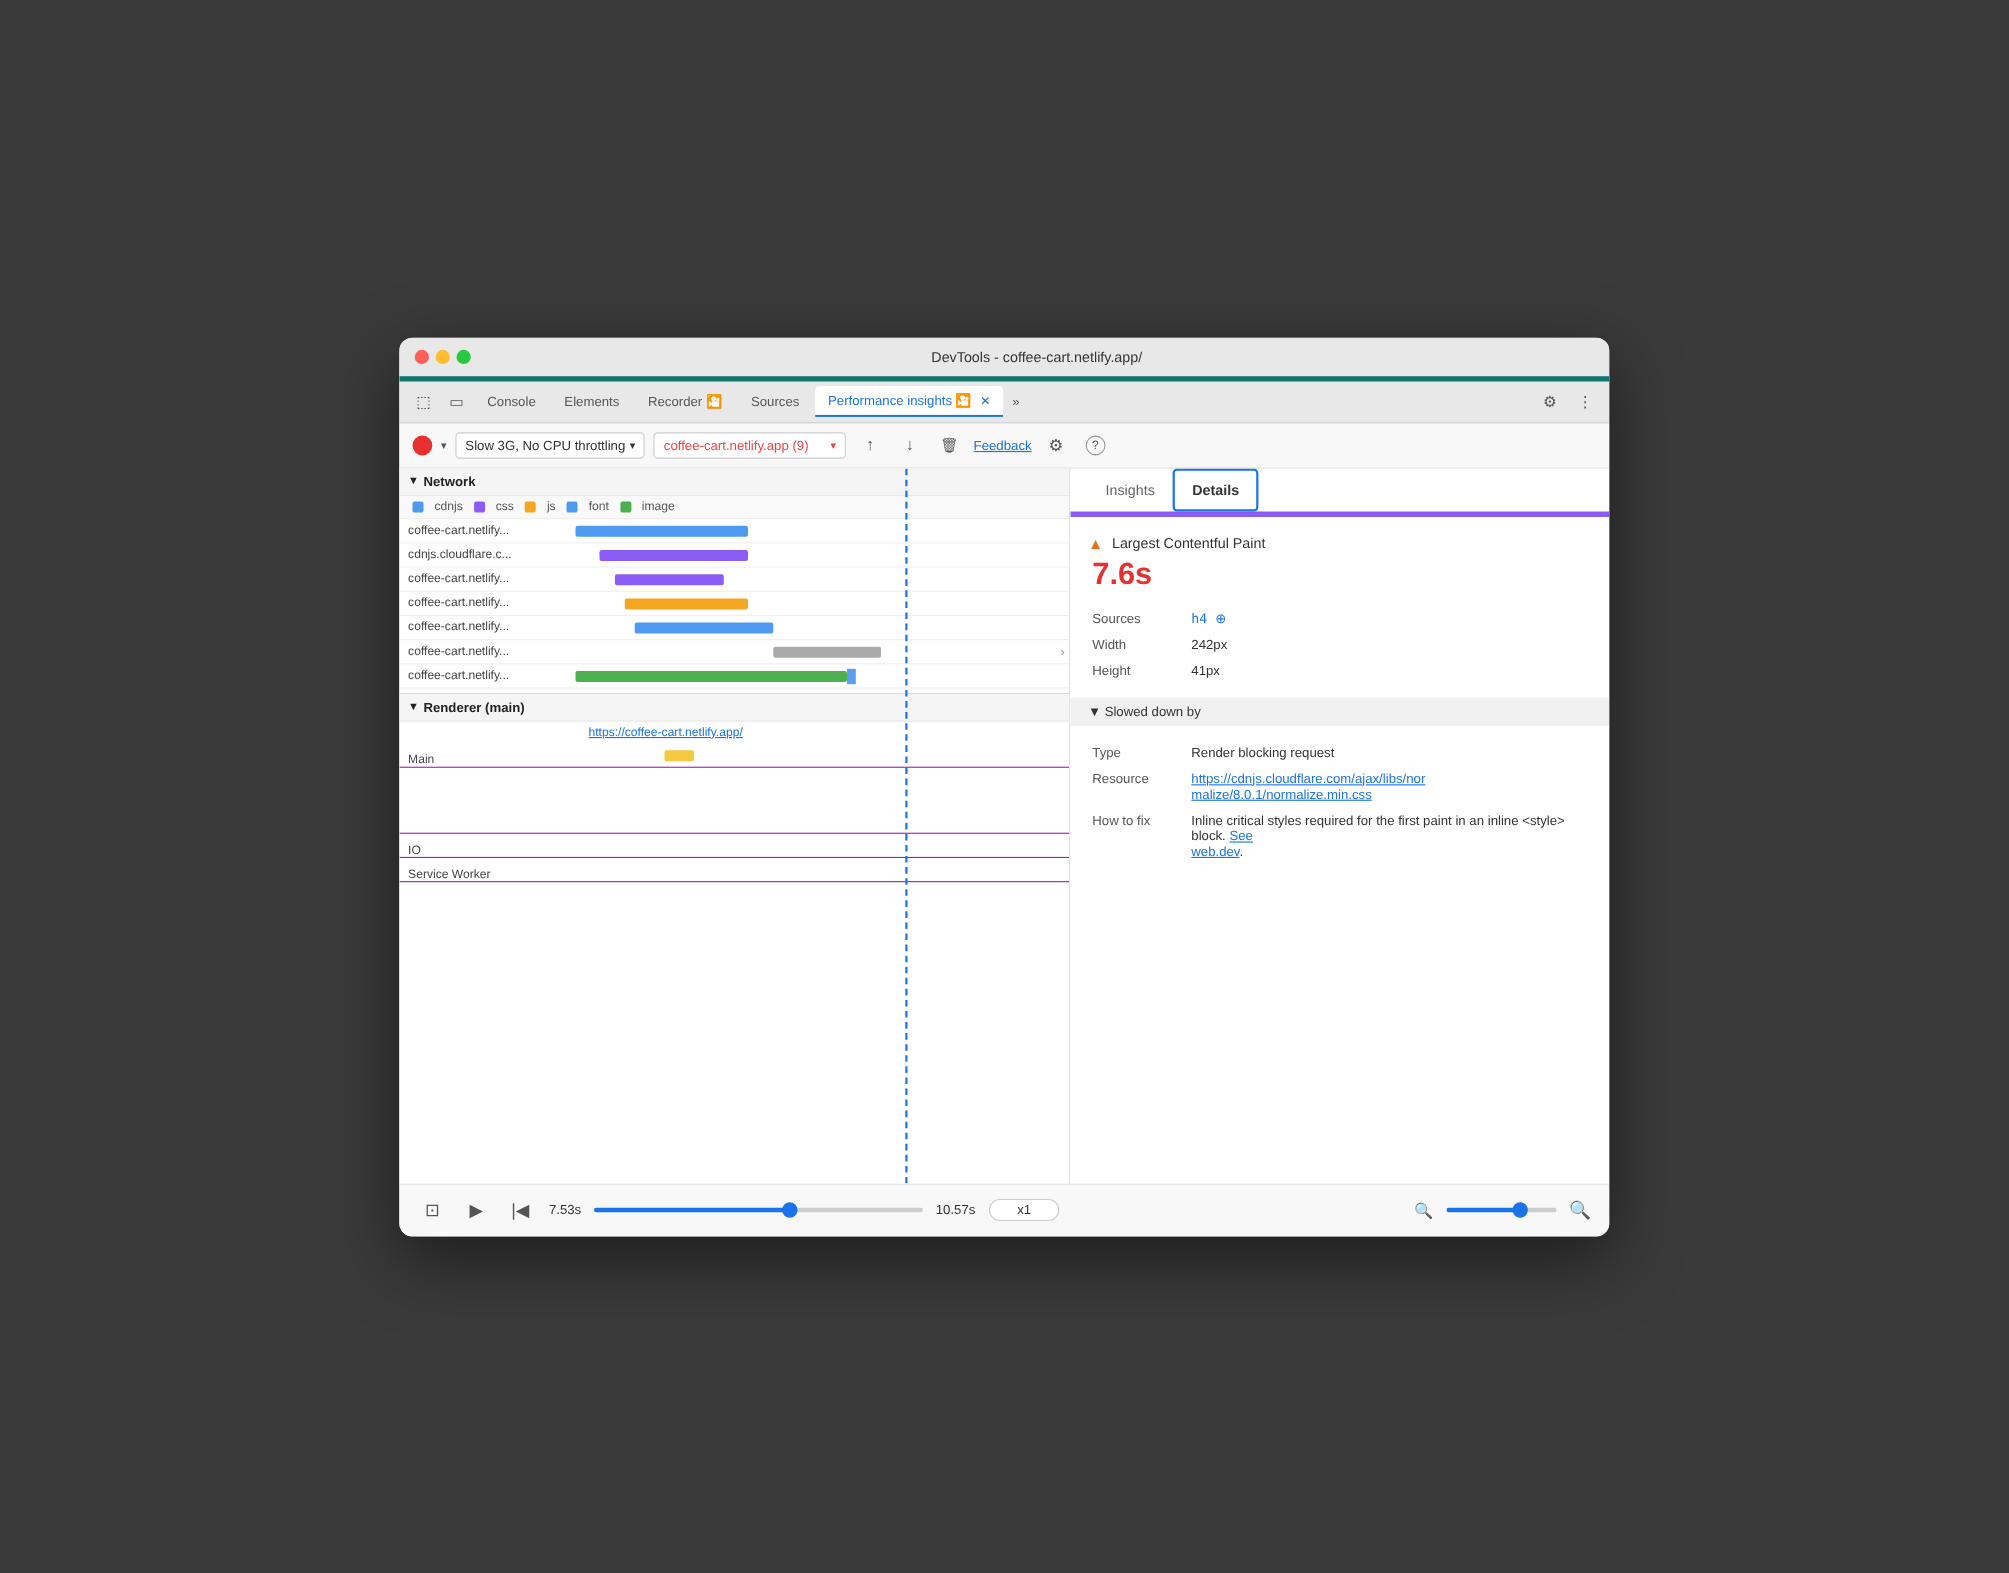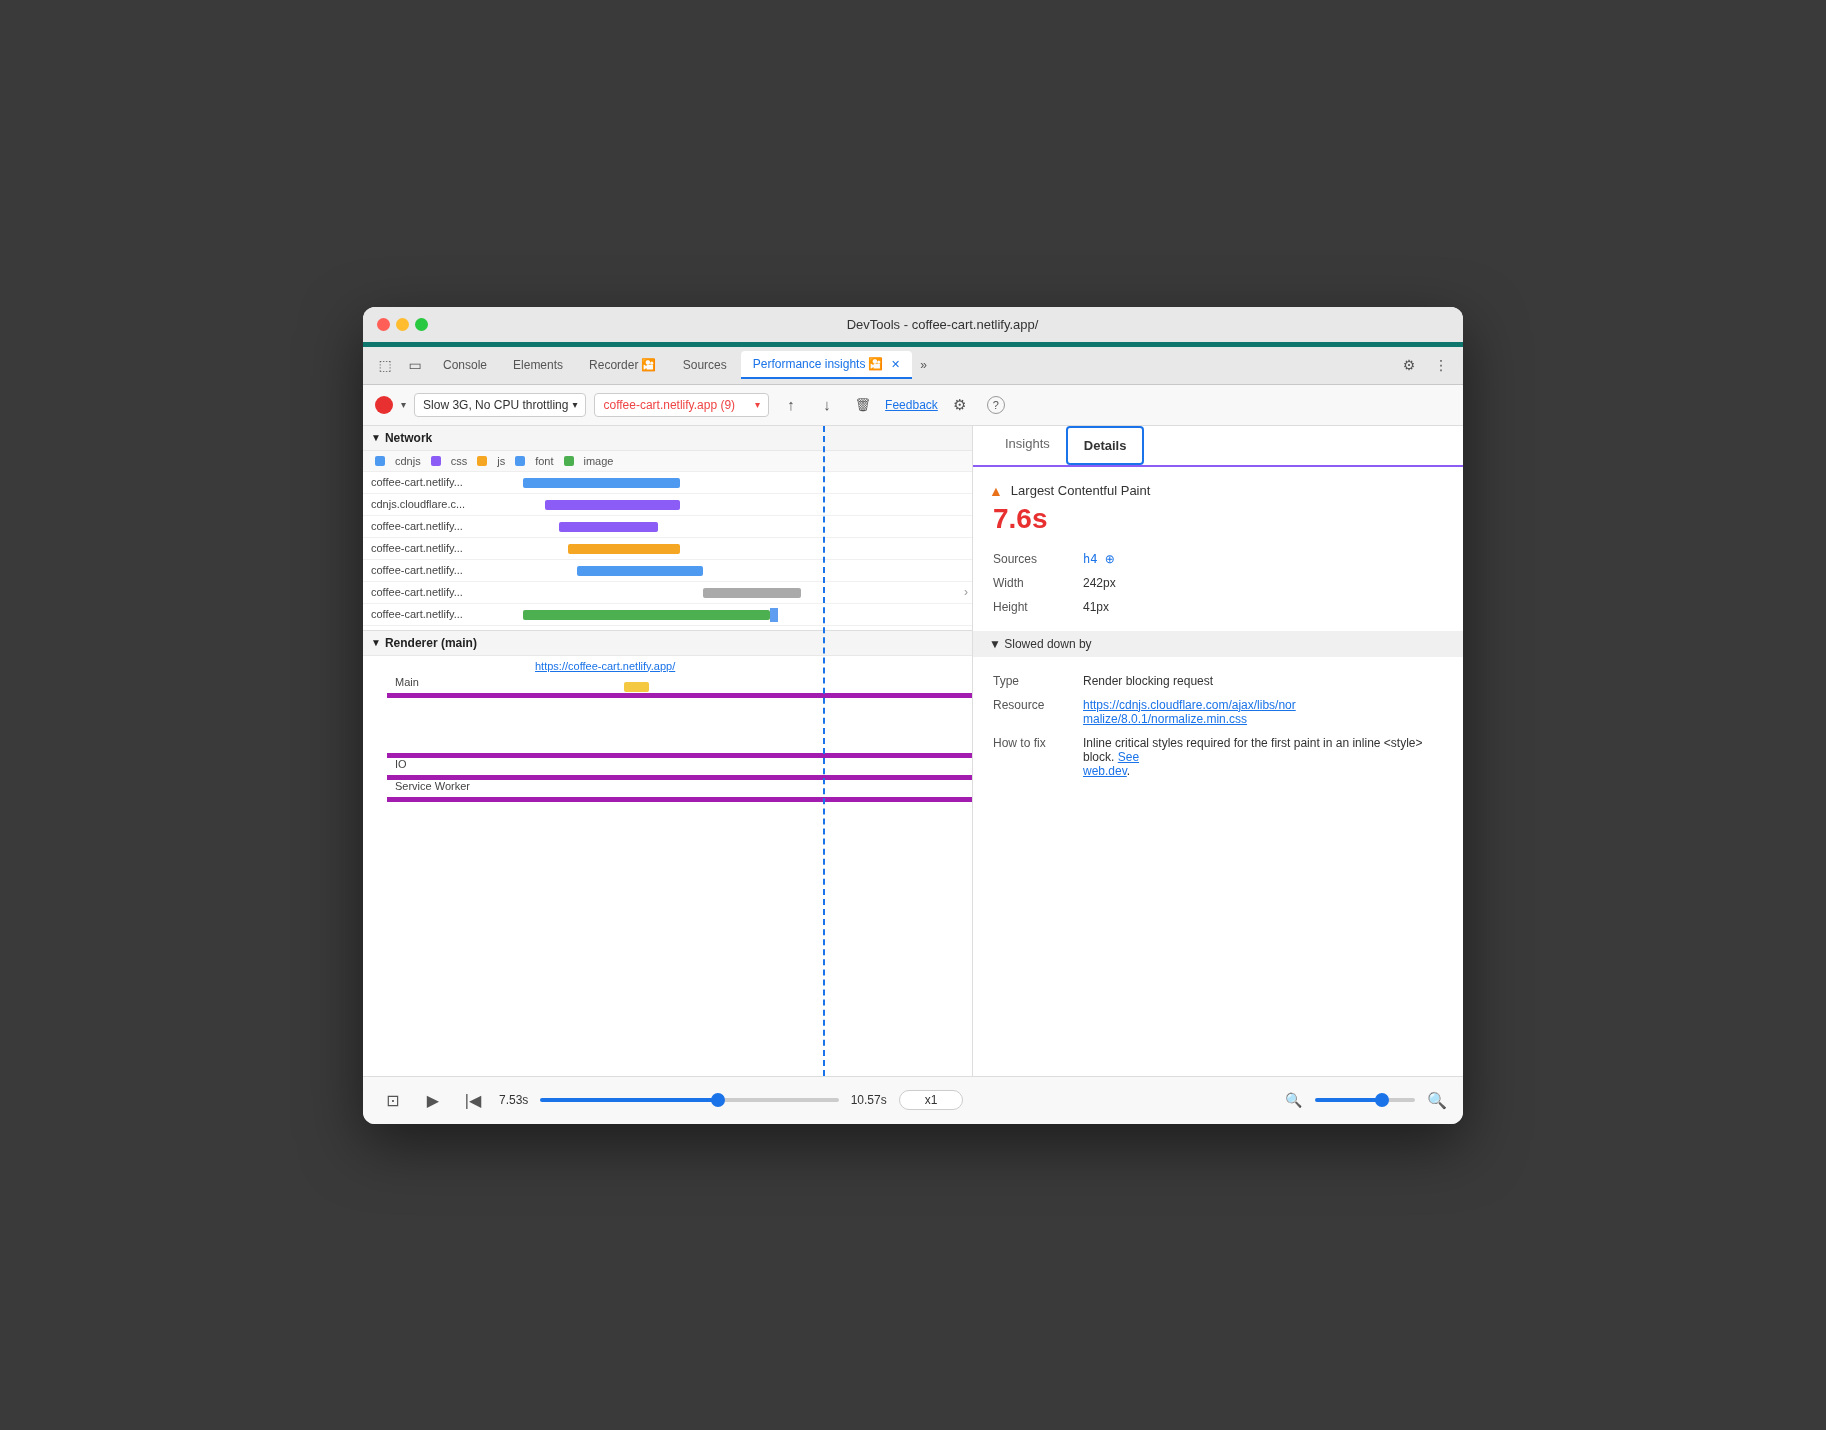--- a/index.html
+++ b/index.html
@@ -259,24 +259,23 @@
       text-decoration: underline;
       font-size: 11px;
       padding: 0 12px;
       margin-left: 160px;
       display: block;
       padding-top: 4px;
       padding-bottom: 4px;
     }
     .renderer-row {
       display: flex;
-      align-items: flex-start;
+      align-items: flex-end;
       height: 22px;
-      border-bottom: 5px solid #a21caf;
-      margin-left: 24px;
+      border-bottom: 1px solid #a21caf;
     }
     .renderer-row-label {
       width: 160px;
       padding: 0 8px;
       font-size: 11px;
       color: #444;
     }
     .renderer-bar-area {
       flex: 1;
       height: 100%;
@@ -297,22 +296,23 @@
     
     .right-panel {
       flex: 1;
       background: #fff;
       overflow-y: auto;
       display: flex;
       flex-direction: column;
     }
     .right-panel-tabs {
       display: flex;
-      border-bottom: 2px solid #8b5cf6;
+      border-bottom: 5px solid #8b5cf6;
       padding: 0 16px;
+      align-items: flex-end;
     }
     .right-tab {
       padding: 10px 16px;
       font-size: 13px;
       color: #666;
       cursor: pointer;
       border-bottom: 2px solid transparent;
     }
     .right-tab.active {
       color: #333;

